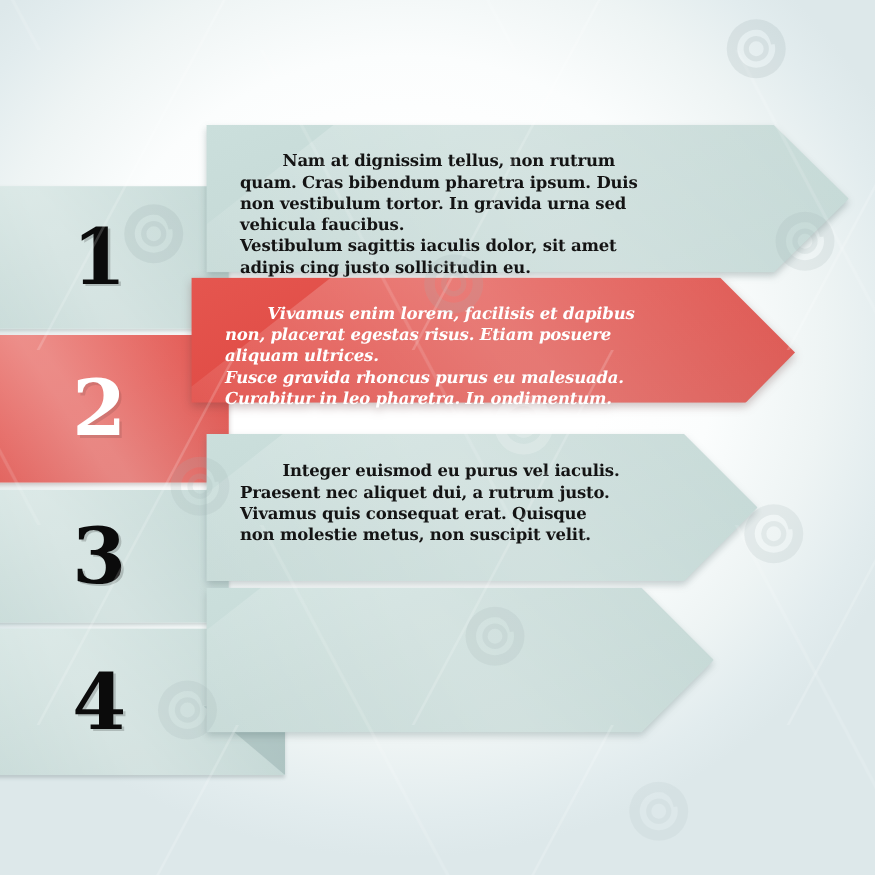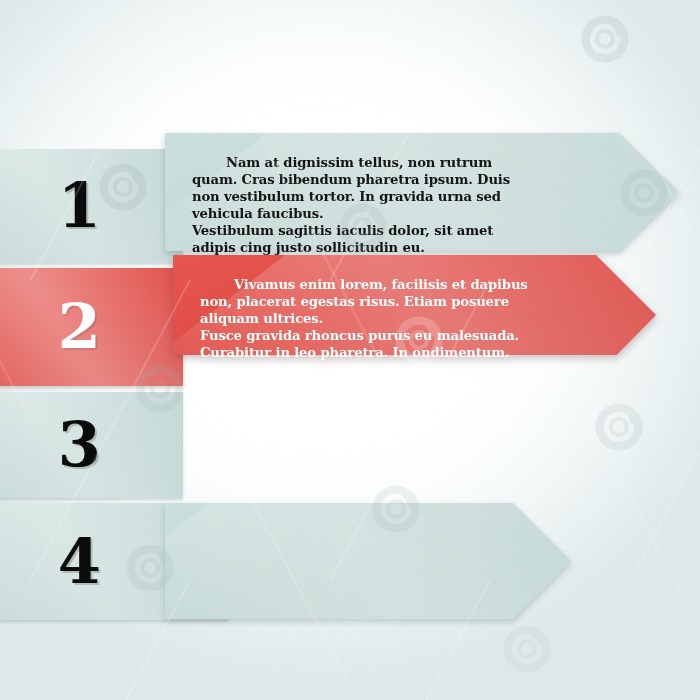--- a/index.html
+++ b/index.html
@@ -87,21 +87,20 @@
     height: 0;
   }
 
   
   .band {
     position: absolute;
     box-sizing: border-box;
     display: flex;
     align-items: center;
     z-index: 8;
-    margin-top: 33px;
   }
   .band .bandbody {
     position: relative;
     width: 100%;
     height: 100%;
     overflow: hidden;
   }
   .band .bandbody::after {
     content: "";
     position: absolute;
@@ -164,28 +163,34 @@
   <div class="fold" style="left:163px;top:565px;border-left:65px solid transparent;border-top:55px solid rgba(120,150,150,0.30);"></div>
 
   <div class="band band-dark" style="left:165px;top:100px;width:514px;height:118px;
               filter:drop-shadow(0 3px 3px rgba(70,95,97,0.30));">
     <div class="bandbody" style="background:linear-gradient(158deg,#cbdfdc 0%,#c5d9d6 40%,#bdd4d1 100%);
                 clip-path:polygon(0 0, 454px 0, 514px 59px, 454px 118px, 0 118px);"></div>
     <div class="bandtext" style="left:27px;right:140px;top:21px;">Nam at dignissim tellus, non rutrum quam. Cras bibendum pharetra ipsum. Duis non vestibulum tortor. In gravida urna sed vehicula faucibus.
       Vestibulum sagittis iaculis dolor, sit amet adipis cing justo sollicitudin eu.</div>
   </div>
 
-  <div class="band band-light" style="left:173px;top:222px;width:483px;height:100px;
-              filter:drop-shadow(0 3px 4px rgba(95,55,55,0.32));">
+  <div class="band band-light" style="left:153px;top:222px;width:483px;height:100px;
+              filter:drop-shadow(0 3px 4px rgba(95,55,55,0.32));font-style:italic;">
     <div class="bandbody" style="background:linear-gradient(158deg,#e5564f 0%,#e04b45 40%,#d74640 100%);
                 clip-path:polygon(0 0, 423px 0, 483px 60px, 423px 121px, 0 121px);"></div>
     <div class="bandtext" style="left:27px;right:125px;top:21px;">Vivamus enim lorem, facilisis et dapibus non, placerat egestas risus. Etiam posuere aliquam ultrices.
       Fusce gravida rhoncus purus eu malesuada. Curabitur in leo pharetra.   In ondimentum.</div>
   </div>
 
+  <div class="band band-dark" style="left:165px;top:347px;width:441px;height:118px;
+              filter:drop-shadow(0 3px 3px rgba(70,95,97,0.28));">
+    <div class="bandbody" style="background:linear-gradient(158deg,#cbdfdc 0%,#c5d9d6 40%,#bdd4d1 100%);
+                clip-path:polygon(0 0, 382px 0, 441px 59px, 382px 118px, 0 118px);"></div>
+    <div class="bandtext" style="left:27px;right:110px;top:22px;">Integer euismod eu purus vel iaculis. Praesent nec aliquet dui, a rutrum justo. Vivamus quis consequat erat. Quisque non molestie metus, non suscipit velit.</div>
+  </div>
 
   <div class="band band-dark" style="left:165px;top:470px;width:406px;height:116px;
               filter:drop-shadow(0 3px 3px rgba(70,95,97,0.26));">
     <div class="bandbody" style="background:linear-gradient(158deg,#cbdfdc 0%,#c5d9d6 40%,#bed4d1 100%);
                 clip-path:polygon(0 0, 348px 0, 406px 58px, 348px 116px, 0 116px);"></div>
   </div>
 
   <div class="diag-texture"></div>
 
   <div class="wm" style="left:578px;top:12px;">

